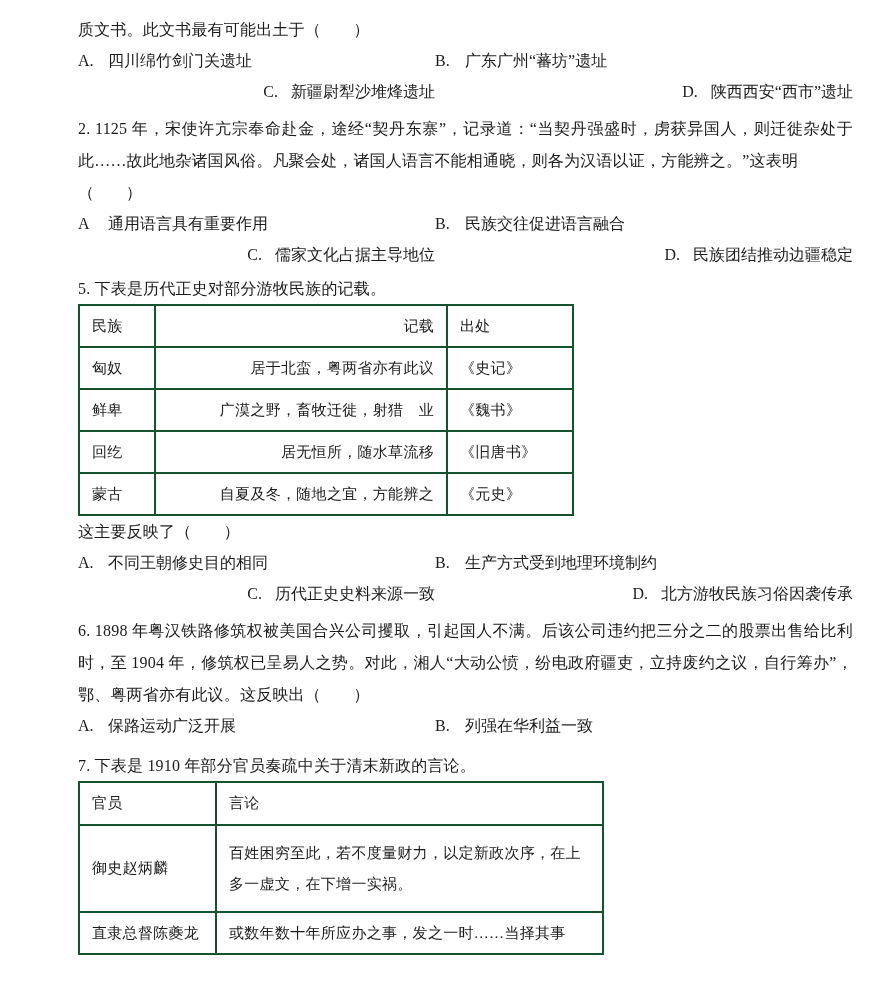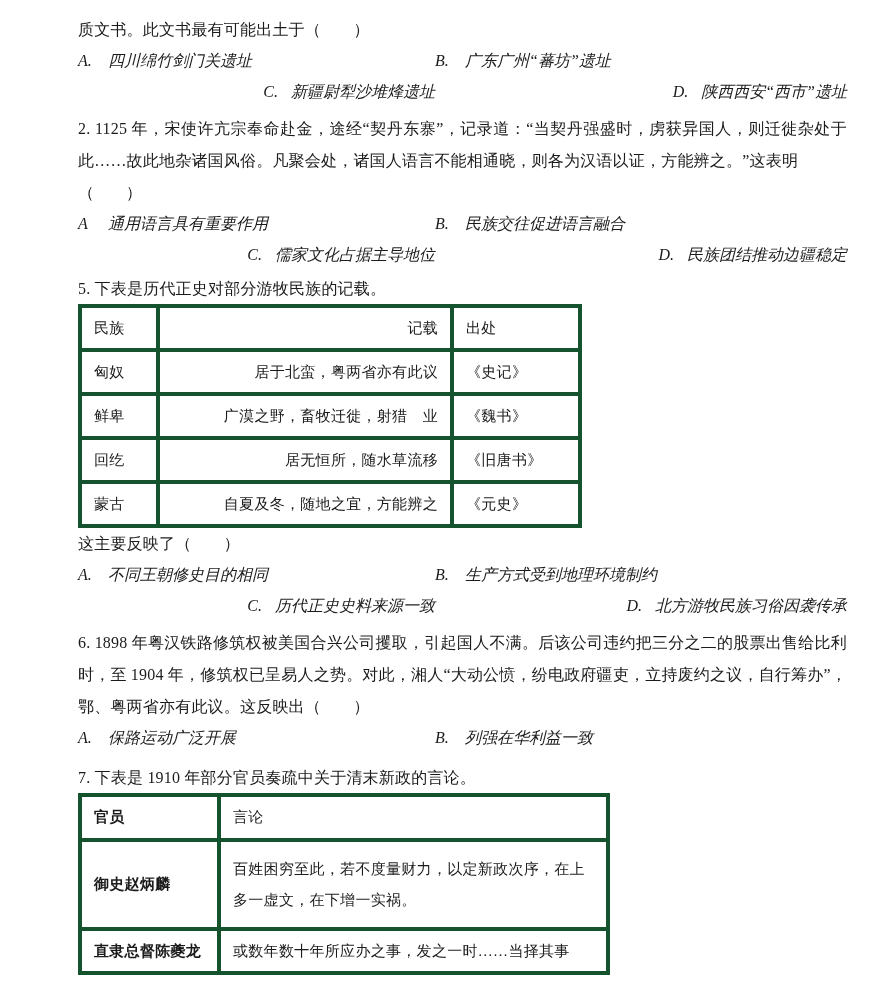--- a/index.html
+++ b/index.html
@@ -1,65 +1,65 @@
 <!DOCTYPE html>
 <html><head>
 <meta charset="utf-8">
 <style>
   html,body{margin:0;padding:0;background:#ffffff;}
   .page{
     position:relative;
     width:872px;
     min-height:999px;
     box-sizing:border-box;
-    padding:14px 25px 10px 78px;
+    padding:14px 19px 10px 78px;
     background:#ffffff;
     color:#1b1b1b;
     font-family:"Liberation Serif","DejaVu Serif",serif;
     font-size:16px;
     overflow:hidden;
   }
   .stem{
     margin:0;
     line-height:32px;
     text-align:justify;
     letter-spacing:0.2px;
   }
   .intro-line{margin:0;line-height:26px;letter-spacing:0.2px;}
   .bracket-line{margin:0;line-height:32px;}
-  .options{margin:4px 0 10px 0;font-style:italic;}
+  .options{margin:4px 0 10px 0;}
   .opt-row{
     display:grid;
     grid-template-columns:357px auto;
     line-height:22px;
   }
   .opt-row + .opt-row{margin-top:9px;text-align:right;}
   .opt{white-space:nowrap;}
   .opt-label{display:inline-block;min-width:17px;margin-right:13px;}
   table.tbl{
     border-collapse:collapse;
     table-layout:fixed;
     margin:2px 0 0 0;
   }
   .tbl th,.tbl td{
-    border:4px solid #14532d;
+    border:2px solid #14532d;
     font-weight:normal;
     text-align:left;
     vertical-align:middle;
     padding:0 12px;
     font-size:15px;
     letter-spacing:0.3px;
   }
   .tbl5{width:488px;}
   .tbl5 th:nth-child(1),.tbl5 td:nth-child(1){width:50px;}
   .tbl5 th:nth-child(2),.tbl5 td:nth-child(2){width:266px;text-align:right;}
   .tbl5 th:nth-child(3),.tbl5 td:nth-child(3){width:100px;}
   .tbl5 th,.tbl5 td{height:40px;}
   .tbl7{width:520px;margin-top:8px;}
-  .tbl7 th:nth-child(1),.tbl7 td:nth-child(1){width:111px;font-weight:bold;}
+  .tbl7 th:nth-child(1),.tbl7 td:nth-child(1){width:111px;}
   .tbl7 th:nth-child(2),.tbl7 td:nth-child(2){width:361px;}
   .tbl7 th{height:41px;}
   .tbl7 td{height:40px;line-height:31px;}
   .tbl7 tr.tall td{height:73px;padding-top:6px;padding-bottom:6px;}
 </style>
 </head>
 <body>
 
 <div class="page">
 

